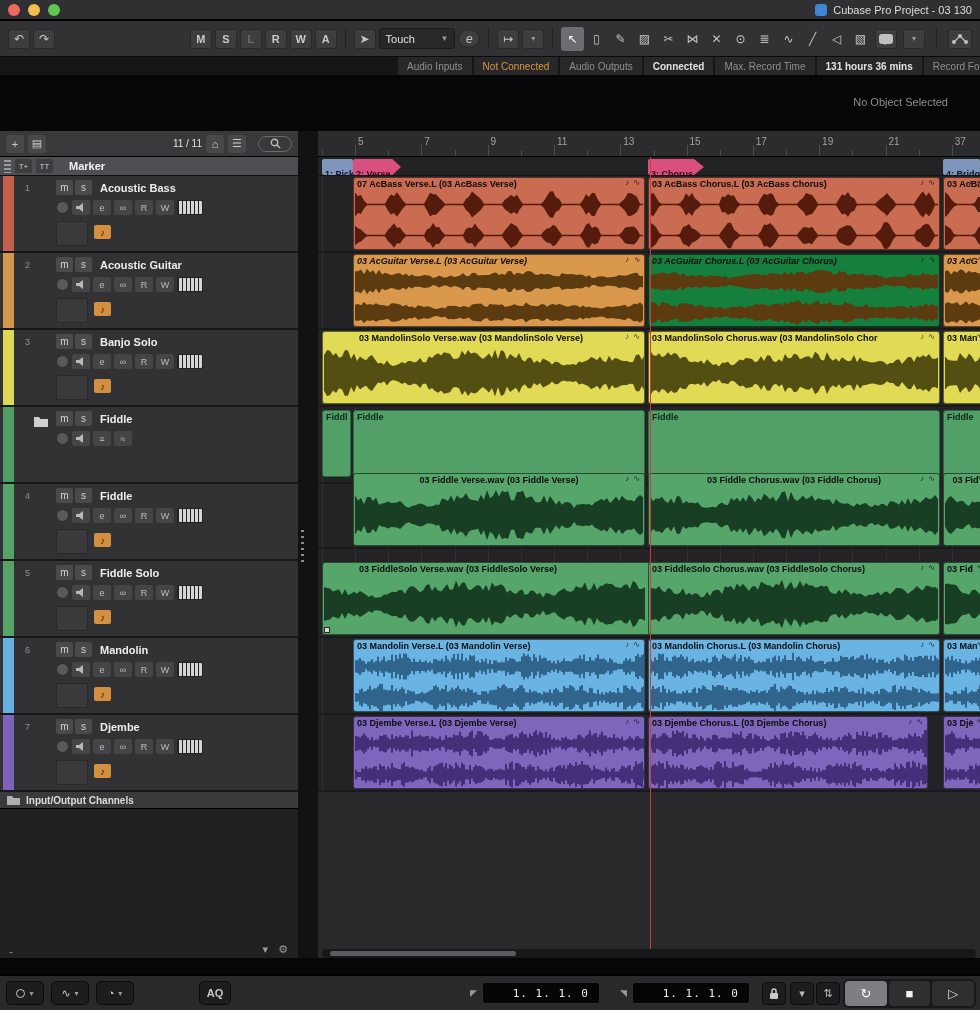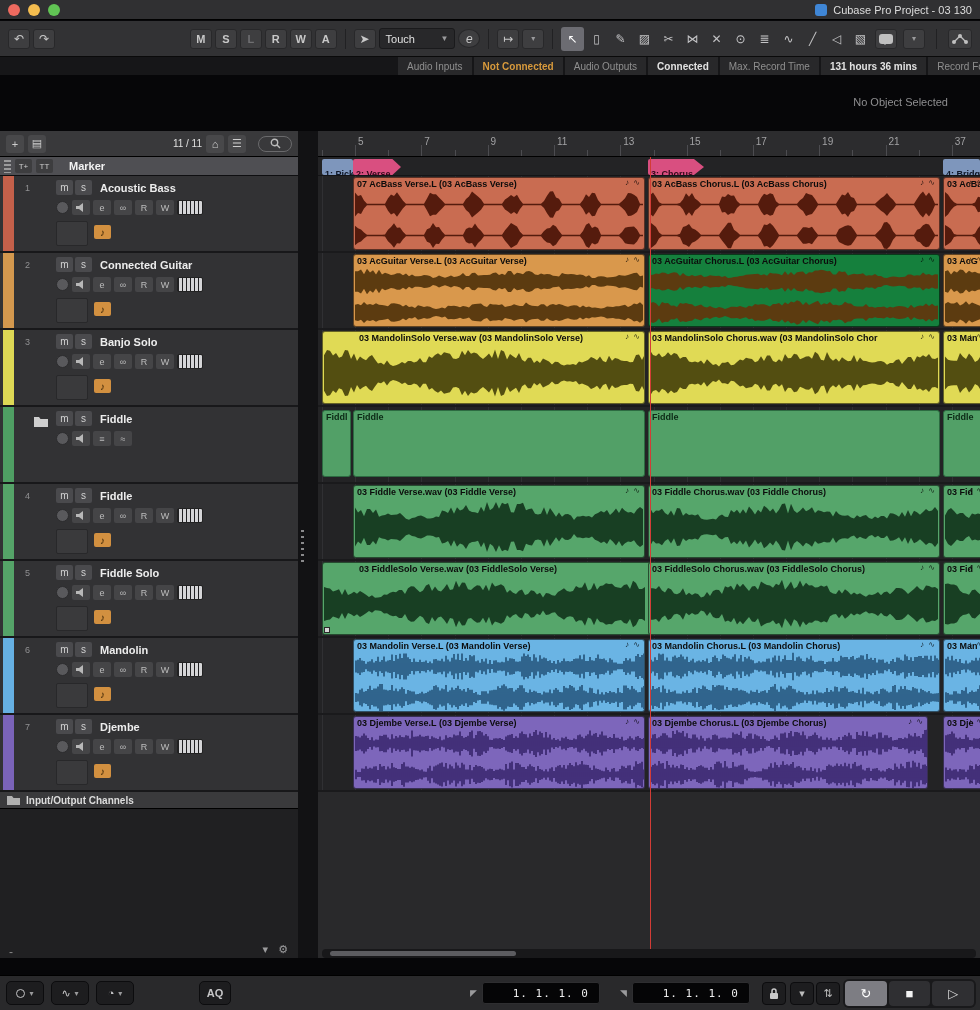--- a/index.html
+++ b/index.html
@@ -33,21 +33,21 @@
   .tool.selected{background:#6c6c72;color:#fff}
   .bubble{width:14px;height:10px;background:#c0c0c0;border-radius:3px;position:relative}
   .bubble::after{content:"";position:absolute;left:3px;bottom:-4px;border:3px solid transparent;border-top-color:#c0c0c0}
   .tright{margin-left:auto;display:flex;align-items:center;gap:6px}
 
   
   .statusbar{position:absolute;top:57px;left:0;width:980px;height:20px;background:#161618;overflow:hidden}
   .statusrow{position:absolute;left:398px;top:0;display:flex;gap:2px;height:20px}
   .scell{background:#28282a;padding:0 9px;font-size:10px;line-height:20px;white-space:nowrap}
   .k-label{color:#8f8f8f}
-  .k-warning{color:#d89a3c;font-weight:bold}
+  .k-warning{color:#d89a3c;font-weight:normal}
   .k-value{color:#e2e2e2;font-weight:bold}
 
   
   .infoline{position:absolute;top:75px;left:0;width:980px;height:70px;background:#060608}
   .noobj{position:absolute;right:32px;top:21px;font-size:11px;color:#8e8e90}
 
   
   .left-header{position:absolute;top:131px;left:0;width:298px;height:26px;background:#39393b;
                border-bottom:1px solid #000;display:flex;align-items:center;padding:0 6px;gap:4px}
   .hbtn{height:18px;min-width:18px;background:#48484a;border-radius:3px;font-size:11px;color:#ccc;
@@ -343,21 +343,21 @@
         <div class="l3box"></div>
         <div class="notebtn">♪</div>
       </div>
       <div class="trow" style="top: 77px;">
         <div class="strip" style="background: rgb(211, 152, 78);"></div>
         <div class="tnum">2</div>
         <div class="l1">
           <div class="msq">m</div>
           <div class="msq">s</div>
         </div>
-        <div class="tname">Connected Guitar</div>
+        <div class="tname">Acoustic Guitar</div>
         <div class="l2">
           <div class="rec"></div>
           <div class="icb">
             <svg width="12" height="11" viewBox="0 0 12 11">
               <path d="M1 4h3l4-3v9L4 7H1z" fill="#b8b8b8"></path>
             </svg>
           </div>
           <div class="cbtn">e</div>
           <div class="cbtn">∞</div>
           <div class="cbtn">R</div>
@@ -555,21 +555,21 @@
           <div class="ev-label">03 AcBa</div>
           <div class="ev-icons">♪ ∿</div>
           <svg class="wf" width="43" height="29" viewBox="0 0 43 29" style="top: 12px;">
             <polygon points="0,1.9 3,4.6 6,8.9 9,12.2 12,13.7 15,13.7 18,13.7 21,13.7 24,13.7 27,13.7 30,12.5 33,6.7 36,7.6 39,1.3 42,3.4 42,25.6 39,27.7 36,21.4 33,22.3 30,16.5 27,15.3 24,15.3 21,15.3 18,15.3 15,15.3 12,15.3 9,16.8 6,20.1 3,24.4 0,27.1" fill="#551b0d"></polygon>
           </svg>
           <svg class="wf" width="43" height="29" viewBox="0 0 43 29" style="top: 43px;">
             <polygon points="0,4.1 3,5.8 6,8.0 9,12.9 12,13.7 15,13.7 18,13.7 21,13.7 24,13.7 27,13.7 30,12.6 33,7.2 36,3.8 39,3.8 42,2.0 42,27.0 39,25.2 36,25.2 33,21.8 30,16.4 27,15.3 24,15.3 21,15.3 18,15.3 15,15.3 12,15.3 9,16.1 6,21.0 3,23.2 0,24.9" fill="#551b0d"></polygon>
           </svg>
         </div>
       </div>
-      <div class="lane" style="top: 77px;">
+      <div class="lane" style="top: 77px; font-style: italic;">
         <div class="ev" style="left: 35px; width: 292px; top: 1px; height: 73px; background: rgb(217, 152, 76);">
           <div class="ev-label">03 AcGuitar Verse.L (03 AcGuitar Verse)</div>
           <div class="ev-icons">♪ ∿</div>
           <svg class="wf" width="290" height="29" viewBox="0 0 290 29" style="top: 12px;">
             <polygon points="0,4.2 3,4.2 6,2.6 9,7.2 12,1.8 15,5.6 18,3.3 21,7.6 24,2.8 27,7.4 30,5.7 33,6.8 36,7.9 39,7.4 42,6.2 45,6.2 48,8.3 51,6.4 54,9.2 57,7.4 60,9.3 63,9.2 66,9.1 69,8.0 72,8.2 75,9.0 78,11.1 81,10.3 84,8.6 87,9.7 90,10.7 93,9.7 96,8.4 99,10.0 102,9.4 105,8.6 108,6.1 111,9.0 114,8.9 117,5.9 120,5.8 123,8.6 126,8.2 129,8.0 132,7.9 135,7.8 138,6.0 141,5.4 144,7.9 147,6.7 150,8.0 153,3.9 156,4.1 159,8.1 162,5.8 165,6.2 168,7.2 171,4.5 174,3.9 177,5.1 180,7.4 183,8.1 186,6.6 189,7.5 192,7.0 195,7.2 198,8.8 201,9.0 204,9.4 207,6.1 210,6.9 213,7.2 216,6.9 219,7.3 222,7.9 225,7.5 228,7.9 231,9.8 234,8.3 237,10.9 240,11.0 243,9.6 246,9.2 249,9.6 252,10.6 255,10.2 258,9.9 261,9.6 264,8.0 267,8.4 270,8.7 273,7.9 276,7.0 279,6.1 282,5.8 285,9.3 288,8.5 288,20.5 285,19.7 282,23.2 279,22.9 276,22.0 273,21.1 270,20.3 267,20.6 264,21.0 261,19.4 258,19.1 255,18.8 252,18.4 249,19.4 246,19.8 243,19.4 240,18.0 237,18.1 234,20.7 231,19.2 228,21.1 225,21.5 222,21.1 219,21.7 216,22.1 213,21.8 210,22.1 207,22.9 204,19.6 201,20.0 198,20.2 195,21.8 192,22.0 189,21.5 186,22.4 183,20.9 180,21.6 177,23.9 174,25.1 171,24.5 168,21.8 165,22.8 162,23.2 159,20.9 156,24.9 153,25.1 150,21.0 147,22.3 144,21.1 141,23.6 138,23.0 135,21.2 132,21.1 129,21.0 126,20.8 123,20.4 120,23.2 117,23.1 114,20.1 111,20.0 108,22.9 105,20.4 102,19.6 99,19.0 96,20.6 93,19.3 90,18.3 87,19.3 84,20.4 81,18.7 78,17.9 75,20.0 72,20.8 69,21.0 66,19.9 63,19.8 60,19.7 57,21.6 54,19.8 51,22.6 48,20.7 45,22.8 42,22.8 39,21.6 36,21.1 33,22.2 30,23.3 27,21.6 24,26.2 21,21.4 18,25.7 15,23.4 12,27.2 9,21.8 6,26.4 3,24.8 0,24.8" fill="#5c3b10"></polygon>
           </svg>
           <svg class="wf" width="290" height="29" viewBox="0 0 290 29" style="top: 43px;">
             <polygon points="0,6.7 3,5.9 6,7.3 9,3.9 12,6.7 15,6.1 18,7.1 21,5.2 24,6.7 27,7.0 30,7.4 33,8.2 36,5.4 39,5.3 42,5.7 45,6.6 48,8.4 51,6.7 54,8.9 57,8.5 60,9.9 63,7.3 66,7.9 69,9.0 72,8.3 75,8.7 78,10.2 81,11.1 84,10.5 87,9.5 90,10.6 93,7.7 96,8.0 99,7.7 102,8.2 105,9.2 108,7.9 111,8.6 114,9.5 117,6.5 120,6.1 123,5.8 126,5.6 129,8.1 132,9.0 135,5.7 138,6.6 141,6.5 144,6.9 147,6.3 150,8.9 153,8.2 156,7.8 159,6.3 162,7.3 165,8.1 168,8.0 171,4.6 174,6.8 177,7.8 180,8.0 183,8.3 186,6.3 189,6.3 192,8.7 195,6.7 198,6.0 201,7.0 204,6.1 207,6.7 210,8.1 213,8.8 216,7.7 219,7.3 222,7.5 225,9.6 228,7.5 231,9.3 234,8.5 237,9.8 240,9.5 243,9.9 246,10.6 249,10.1 252,8.6 255,8.8 258,8.9 261,8.2 264,8.2 267,7.6 270,6.7 273,9.0 276,7.8 279,5.5 282,6.2 285,4.2 288,7.1 288,21.9 285,24.8 282,22.8 279,23.5 276,21.2 273,20.0 270,22.3 267,21.4 264,20.8 261,20.8 258,20.1 255,20.2 252,20.4 249,18.9 246,18.4 243,19.1 240,19.5 237,19.2 234,20.5 231,19.7 228,21.5 225,19.4 222,21.5 219,21.7 216,21.3 213,20.2 210,20.9 207,22.3 204,22.9 201,22.0 198,23.0 195,22.3 192,20.3 189,22.7 186,22.7 183,20.7 180,21.0 177,21.2 174,22.2 171,24.4 168,21.0 165,20.9 162,21.7 159,22.7 156,21.2 153,20.8 150,20.1 147,22.7 144,22.1 141,22.5 138,22.4 135,23.3 132,20.0 129,20.9 126,23.4 123,23.2 120,22.9 117,22.5 114,19.5 111,20.4 108,21.1 105,19.8 102,20.8 99,21.3 96,21.0 93,21.3 90,18.4 87,19.5 84,18.5 81,17.9 78,18.8 75,20.3 72,20.7 69,20.0 66,21.1 63,21.7 60,19.1 57,20.5 54,20.1 51,22.3 48,20.6 45,22.4 42,23.3 39,23.7 36,23.6 33,20.8 30,21.6 27,22.0 24,22.3 21,23.8 18,21.9 15,22.9 12,22.3 9,25.1 6,21.7 3,23.1 0,22.3" fill="#5c3b10"></polygon>
           </svg>
         </div>
@@ -624,21 +624,21 @@
         <div class="ev fev" style="left: 35px; width: 292px; top: 3px; height: 67px; background: rgb(82, 160, 103); border-color: rgb(44, 107, 65);">
           <div class="ev-label">Fiddle</div>
         </div>
         <div class="ev fev" style="left: 330px; width: 292px; top: 3px; height: 67px; background: rgb(82, 160, 103); border-color: rgb(44, 107, 65);">
           <div class="ev-label">Fiddle</div>
         </div>
         <div class="ev fev" style="left: 625px; width: 45px; top: 3px; height: 67px; background: rgb(82, 160, 103); border-color: rgb(44, 107, 65);">
           <div class="ev-label">Fiddle</div>
         </div>
       </div>
-      <div class="lane" style="top: 308px;">
+      <div class="lane" style="top: 296px; text-align: center;">
         <div class="ev" style="left: 35px; width: 292px; top: 1px; height: 73px; background: rgb(86, 166, 107);">
           <div class="ev-label">03 Fiddle Verse.wav (03 Fiddle Verse)</div>
           <div class="ev-icons">♪ ∿</div>
           <svg class="wf" width="290" height="58" viewBox="0 0 290 58" style="top: 12px;">
             <polygon points="0,9.4 3,14.5 6,12.0 9,18.2 12,10.9 15,11.1 18,15.0 21,11.6 24,18.8 27,17.4 30,17.0 33,15.5 36,17.1 39,16.7 42,16.4 45,15.1 48,17.8 51,20.8 54,21.8 57,20.0 60,19.5 63,18.0 66,17.5 69,18.8 72,20.4 75,20.6 78,20.0 81,18.6 84,19.0 87,12.4 90,13.2 93,15.0 96,9.5 99,15.7 102,9.3 105,12.4 108,11.3 111,6.9 114,12.5 117,14.1 120,14.3 123,15.3 126,8.7 129,13.7 132,4.0 135,12.2 138,9.9 141,4.0 144,10.7 147,4.7 150,6.2 153,5.1 156,14.2 159,14.4 162,5.9 165,5.9 168,4.8 171,12.2 174,11.0 177,10.6 180,15.8 183,16.5 186,15.8 189,9.3 192,17.0 195,10.0 198,14.2 201,18.7 204,14.4 207,18.8 210,16.2 213,16.1 216,17.4 219,22.0 222,18.4 225,18.4 228,17.8 231,18.5 234,17.9 237,19.5 240,16.3 243,15.1 246,13.0 249,14.6 252,11.9 255,16.9 258,14.3 261,10.5 264,15.1 267,9.8 270,12.7 273,14.6 276,14.1 279,15.7 282,11.5 285,9.1 288,11.2 288,46.8 285,48.9 282,46.5 279,42.3 276,43.9 273,43.4 270,45.3 267,48.2 264,42.9 261,47.5 258,43.7 255,41.1 252,46.1 249,43.4 246,45.0 243,42.9 240,41.7 237,38.5 234,40.1 231,39.5 228,40.2 225,39.6 222,39.6 219,36.0 216,40.6 213,41.9 210,41.8 207,39.2 204,43.6 201,39.3 198,43.8 195,48.0 192,41.0 189,48.7 186,42.2 183,41.5 180,42.2 177,47.4 174,47.0 171,45.8 168,53.2 165,52.1 162,52.1 159,43.6 156,43.8 153,52.9 150,51.8 147,53.3 144,47.3 141,54.0 138,48.1 135,45.8 132,54.0 129,44.3 126,49.3 123,42.7 120,43.7 117,43.9 114,45.5 111,51.1 108,46.7 105,45.6 102,48.7 99,42.3 96,48.5 93,43.0 90,44.8 87,45.6 84,39.0 81,39.4 78,38.0 75,37.4 72,37.6 69,39.2 66,40.5 63,40.0 60,38.5 57,38.0 54,36.2 51,37.2 48,40.2 45,42.9 42,41.6 39,41.3 36,40.9 33,42.5 30,41.0 27,40.6 24,39.2 21,46.4 18,43.0 15,46.9 12,47.1 9,39.8 6,46.0 3,43.5 0,48.6" fill="#183f23"></polygon>
           </svg>
         </div>
         <div class="ev" style="left: 330px; width: 292px; top: 1px; height: 73px; background: rgb(86, 166, 107);">
           <div class="ev-label">03 Fiddle Chorus.wav (03 Fiddle Chorus)</div>
           <div class="ev-icons">♪ ∿</div>

